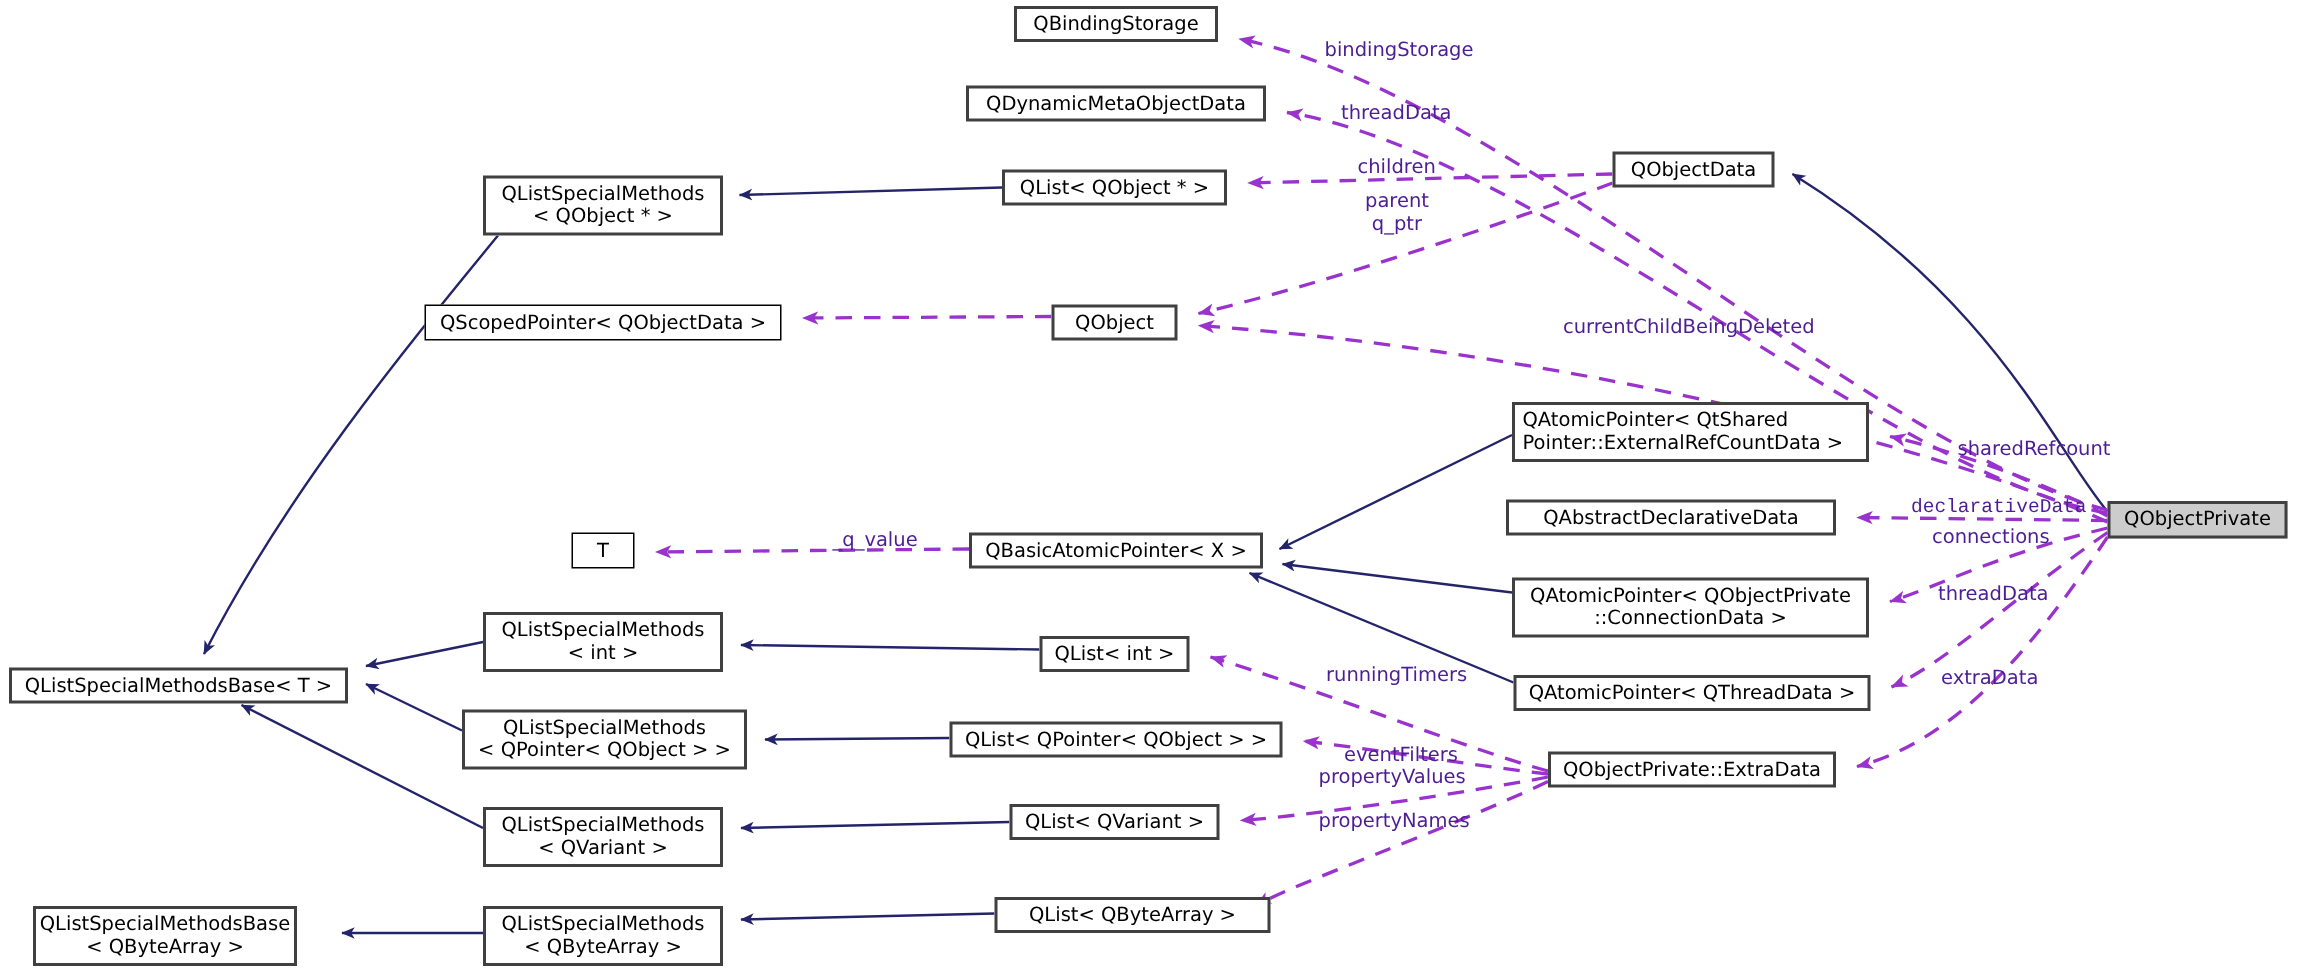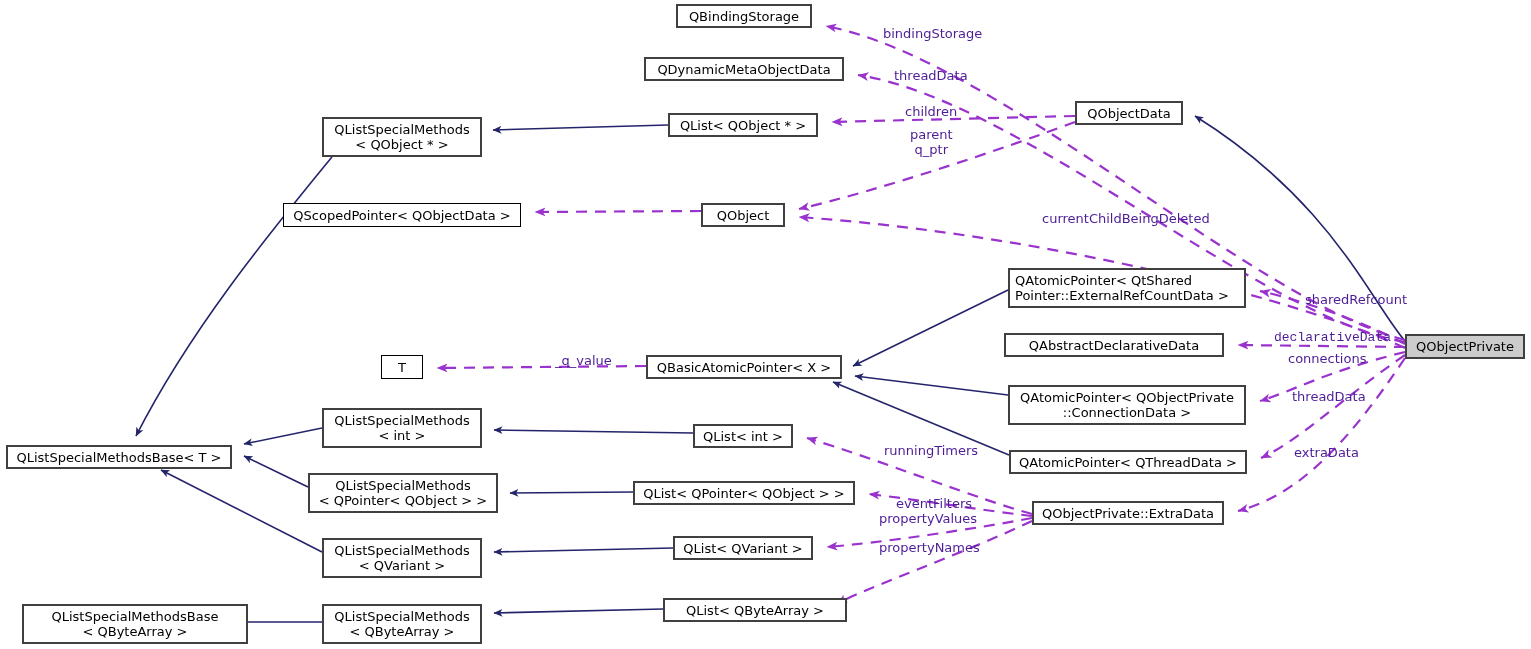--- a/index.html
+++ b/index.html
@@ -105,21 +105,21 @@
     <div class="node thick" style="left: 693px; top: 424px; width: 100px; height: 24px;">QList&lt; int &gt;</div>
     <div class="node thick" style="left: 1009px; top: 450px; width: 238px; height: 24px;">QAtomicPointer&lt; QThreadData &gt;</div>
     <div class="node thick" style="left: 6px; top: 445px; width: 226px; height: 24px;">QListSpecialMethodsBase&lt; T &gt;</div>
     <div class="node thick" style="left: 308px; top: 473px; width: 190px; height: 40px;">QListSpecialMethods
 &lt; QPointer&lt; QObject &gt; &gt;</div>
     <div class="node thick" style="left: 633px; top: 481px; width: 222px; height: 24px;">QList&lt; QPointer&lt; QObject &gt; &gt;</div>
     <div class="node thick" style="left: 1032px; top: 501px; width: 192px; height: 24px;">QObjectPrivate::ExtraData</div>
     <div class="node thick" style="left: 322px; top: 538px; width: 160px; height: 40px;">QListSpecialMethods
 &lt; QVariant &gt;</div>
     <div class="node thick" style="left: 673px; top: 536px; width: 140px; height: 24px;">QList&lt; QVariant &gt;</div>
-    <div class="node thick" style="left: 22px; top: 604px; width: 226px; height: 40px;">QListSpecialMethodsBase
+    <div class="node thick" style="left: 22px; top: 604px; width: 176px; height: 40px;">QListSpecialMethodsBase
 &lt; QByteArray &gt;</div>
     <div class="node thick" style="left: 322px; top: 604px; width: 160px; height: 40px;">QListSpecialMethods
 &lt; QByteArray &gt;</div>
     <div class="node thick" style="left: 663px; top: 598px; width: 184px; height: 24px;">QList&lt; QByteArray &gt;</div>
     <div class="edgelabel" style="left: 883px; top: 26px;">bindingStorage</div>
     <div class="edgelabel" style="left: 894px; top: 68px;">threadData</div>
     <div class="edgelabel" style="left: 905px; top: 104px;">children</div>
     <div class="edgelabel" style="left: 910px; top: 127px;">parent
 q_ptr</div>
     <div class="edgelabel" style="left: 1042px; top: 211px;">currentChildBeingDeleted</div>

